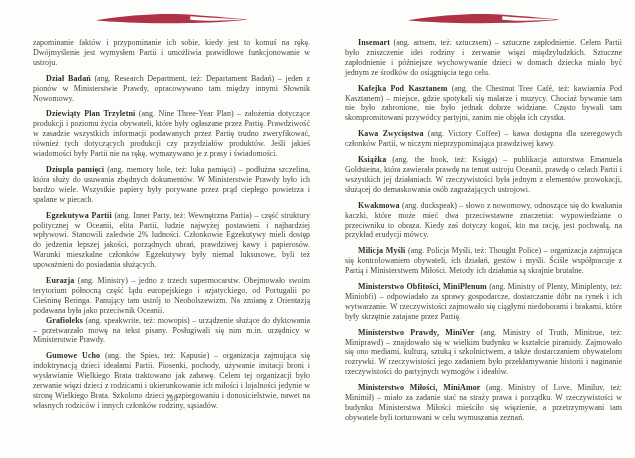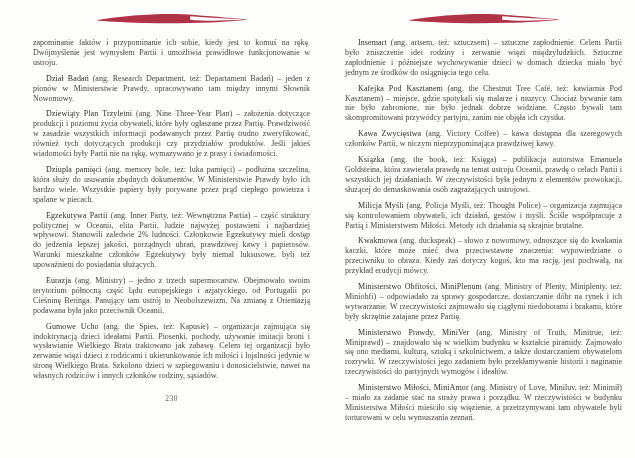--- a/index.html
+++ b/index.html
@@ -27,21 +27,21 @@
     font-size: 8px;
     line-height: 9.9px;
     text-align: justify;
     color: #4a443f;
     hyphens: auto;
     -webkit-hyphens: auto;
     word-spacing: 0.2px;
   }
   .para.gap { margin-top: 6px; }
   .para.indent { text-indent: 13px; }
-  .para .b { font-weight: normal; color: #322d29; letter-spacing: 0.1px; }
+  .para .b { font-weight: bold; color: #322d29; letter-spacing: 0.1px; }
   .para .i { }
 
   .pagenum {
     position: absolute;
     bottom: 21px; left: 0;
     width: 100%;
     text-align: center;
     font-size: 7.5px;
     color: #6a645e;
     letter-spacing: 0.5px;
@@ -59,39 +59,40 @@
         <path fill="#fdfdfc" d="M186,7.2 C222,9.5 258,11.2 293,12.4 C252,15.8 213,15.2 186,13.2 Z"></path>
       </svg>
 
       <div class="body-text">
         <p class="para"><span>zapominanie faktów i przypominanie ich sobie, kiedy jest to komuś na rękę. Dwójmyślenie jest wymysłem Partii i umożliwia prawidłowe funkcjonowanie w ustroju.</span></p>
         <p class="para indent gap"><span class="b">Dział Badań</span><span> (ang. </span><span class="i">Research Department</span><span>, też: </span><span class="i">Departament Badań</span><span>) – jeden z pionów w Ministerstwie Prawdy, opracowywano tam między innymi </span><span class="i">Słownik Nowomowy</span><span>.</span></p>
         <p class="para indent gap"><span class="b">Dziewiąty Plan Trzyletni</span><span> (ang. </span><span class="i">Nine Three-Year Plan</span><span>) – założenia dotyczące produkcji i poziomu życia obywateli, które były ogłaszane przez Partię. Prawdziwość w zasadzie wszystkich informacji podawanych przez Partię trudno zweryfikować, również tych dotyczących produkcji czy przydziałów produktów. Jeśli jakieś wiadomości były Partii nie na rękę, wymazywano je z prasy i świadomości.</span></p>
         <p class="para indent gap"><span class="b">Dziupla pamięci</span><span> (ang. </span><span class="i">memory hole</span><span>, też: </span><span class="i">luka pamięci</span><span>) – podłużna szczelina, która służy do usuwania zbędnych dokumentów. W Ministerstwie Prawdy było ich bardzo wiele. Wszystkie papiery były porywane przez prąd ciepłego powietrza i spalane w piecach.</span></p>
         <p class="para indent gap"><span class="b">Egzekutywa Partii</span><span> (ang. </span><span class="i">Inner Party</span><span>, też: </span><span class="i">Wewnętrzna Partia</span><span>) – część struktury politycznej w Oceanii, elita Partii, ludzie najwyżej postawieni i najbardziej wpływowi. Stanowili zaledwie 2% ludności. Członkowie Egzekutywy mieli dostęp do jedzenia lepszej jakości, porządnych ubrań, prawdziwej kawy i papierosów. Warunki mieszkalne członków Egzekutywy były niemal luksusowe, byli też upoważnieni do posiadania służących.</span></p>
         <p class="para indent gap"><span class="b">Eurazja</span><span> (ang. </span><span class="i">Ministry</span><span>) – jedno z trzech supermocarstw. Obejmowało swoim terytorium północną część lądu europejskiego i azjatyckiego, od Portugalii po Cieśninę Beringa. Panujący tam ustrój to Neobolszewizm. Na zmianę z Orientazją podawana była jako przeciwnik Oceanii.</span></p>
+        <p class="para indent"><span class="b">Grafioleks</span><span> (ang. </span><span class="i">speakwrite</span><span>, też: </span><span class="i">mowopis</span><span>) – urządzenie służące do dyktowania – przetwarzało mowę na tekst pisany. Posługiwali się nim m.in. urzędnicy w Ministerstwie Prawdy.</span></p>
         <p class="para indent gap"><span class="b">Gumowe Ucho</span><span> (ang. </span><span class="i">the Spies</span><span>, też: </span><span class="i">Kapusie</span><span>) – organizacja zajmująca się indoktrynacją dzieci ideałami Partii. Piosenki, pochody, używanie imitacji broni i wysławianie Wielkiego Brata traktowano jak zabawę. Celem tej organizacji było zerwanie więzi dzieci z rodzicami i ukierunkowanie ich miłości i lojalności jedynie w stronę Wielkiego Brata. Szkolono dzieci w szpiegowaniu i donosicielstwie, nawet na własnych rodziców i innych członków rodziny, sąsiadów.</span></p>
       </div>
 
       <div class="pagenum">230</div>
     </section>
 
     <section class="page right">
       <svg class="ornament" viewBox="0 0 300 22" preserveAspectRatio="none" aria-hidden="true">
         <path d="M0,14 C70,4 140,1 195,5 C240,8 272,10.5 300,12.5 C245,18.5 165,19.5 95,18.5 C50,17.5 15,16 0,14 Z" fill="#b03246"></path>
         <path fill="#fdfdfc" d="M186,7.2 C222,9.5 258,11.2 293,12.4 C252,15.8 213,15.2 186,13.2 Z"></path>
       </svg>
 
       <div class="body-text">
         <p class="para indent"><span class="b">Insemart</span><span> (ang. </span><span class="i">artsem</span><span>, też: </span><span class="i">sztuczsem</span><span>) – sztuczne zapłodnienie. Celem Partii było zniszczenie idei rodziny i zerwanie więzi międzyludzkich. Sztuczne zapłodnienie i późniejsze wychowywanie dzieci w domach dziecka miało być jednym ze środków do osiągnięcia tego celu.</span></p>
         <p class="para indent gap"><span class="b">Kafejka Pod Kasztanem</span><span> (ang. </span><span class="i">the Chestnut Tree Café</span><span>, też: </span><span class="i">kawiarnia Pod Kasztanem</span><span>) – miejsce, gdzie spotykali się malarze i muzycy. Chociaż bywanie tam nie było zabronione, nie było jednak dobrze widziane. Często bywali tam skompromitowani przywódcy partyjni, zanim nie objęła ich czystka.</span></p>
         <p class="para indent gap"><span class="b">Kawa Zwycięstwa</span><span> (ang. </span><span class="i">Victory Coffee</span><span>) – kawa dostępna dla szeregowych członków Partii, w niczym nieprzypominająca prawdziwej kawy.</span></p>
         <p class="para indent gap"><span class="b">Książka</span><span> (ang. </span><span class="i">the book</span><span>, też: </span><span class="i">Księga</span><span>) – publikacja autorstwa Emanuela Goldsteina, która zawierała prawdę na temat ustroju Oceanii, prawdę o celach Partii i wszystkich jej działaniach. W rzeczywistości była jednym z elementów prowokacji, służącej do demaskowania osób zagrażających ustrojowi.</span></p>
+        <p class="para indent gap"><span class="b">Kwakmowa</span><span> (ang. </span><span class="i">duckspeak</span><span>) – słowo z nowomowy, odnoszące się do kwakania kaczki, które może mieć dwa przeciwstawne znaczenia: wypowiedziane o przeciwniku to obraza. Kiedy zaś dotyczy kogoś, kto ma rację, jest pochwałą, na przykład erudycji mówcy.</span></p>
         <p class="para indent gap"><span class="b">Milicja Myśli</span><span> (ang. </span><span class="i">Policja Myśli</span><span>, też: </span><span class="i">Thought Police</span><span>) – organizacja zajmująca się kontrolowaniem obywateli, ich działań, gestów i myśli. Ściśle współpracuje z Partią i Ministerstwem Miłości. Metody ich działania są skrajnie brutalne.</span></p>
-        <p class="para indent gap"><span class="b">Kwakmowa</span><span> (ang. </span><span class="i">duckspeak</span><span>) – słowo z nowomowy, odnoszące się do kwakania kaczki, które może mieć dwa przeciwstawne znaczenia: wypowiedziane o przeciwniku to obraza. Kiedy zaś dotyczy kogoś, kto ma rację, jest pochwałą, na przykład erudycji mówcy.</span></p>
         <p class="para indent gap"><span class="b">Ministerstwo Obfitości, MiniPlenum</span><span> (ang. </span><span class="i">Ministry of Plenty</span><span>, </span><span class="i">Miniplenty</span><span>, też: </span><span class="i">Miniobfi</span><span>) – odpowiadało za sprawy gospodarcze, dostarczanie dóbr na rynek i ich wytwarzanie. W rzeczywistości zajmowało się ciągłymi niedoborami i brakami, które były skrzętnie zatajane przez Partię.</span></p>
         <p class="para indent gap"><span class="b">Ministerstwo Prawdy, MiniVer</span><span> (ang. </span><span class="i">Ministry of Truth</span><span>, </span><span class="i">Minitrue</span><span>, też: </span><span class="i">Miniprawd</span><span>) – znajdowało się w wielkim budynku w kształcie piramidy. Zajmowało się ono mediami, kulturą, sztuką i szkolnictwem, a także dostarczaniem obywatelom rozrywki. W rzeczywistości jego zadaniem było przekłamywanie historii i naginanie rzeczywistości do partyjnych wymogów i ideałów.</span></p>
         <p class="para indent gap"><span class="b">Ministerstwo Miłości, MiniAmor</span><span> (ang. </span><span class="i">Ministry of Love</span><span>, </span><span class="i">Miniluv</span><span>, też: </span><span class="i">Minimił</span><span>) – miało za zadanie stać na straży prawa i porządku. W rzeczywistości w budynku Ministerstwa Miłości mieściło się więzienie, a przetrzymywani tam obywatele byli torturowani w celu wymuszania zeznań.</span></p>
       </div>
 
     </section>
 
   </div>
 </div>
 

